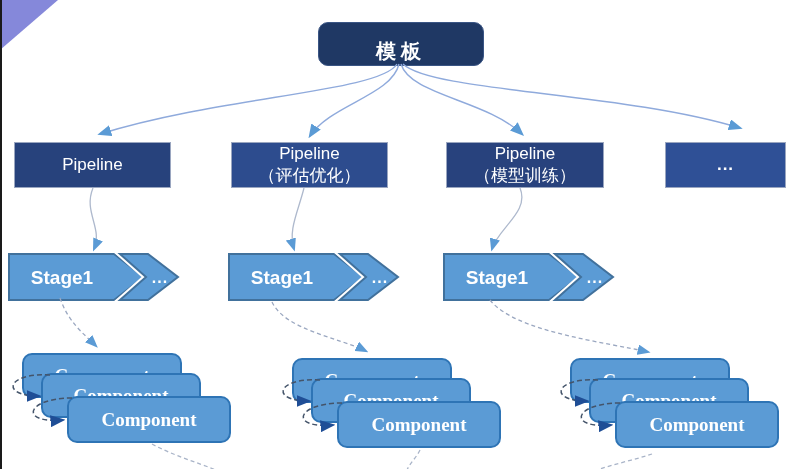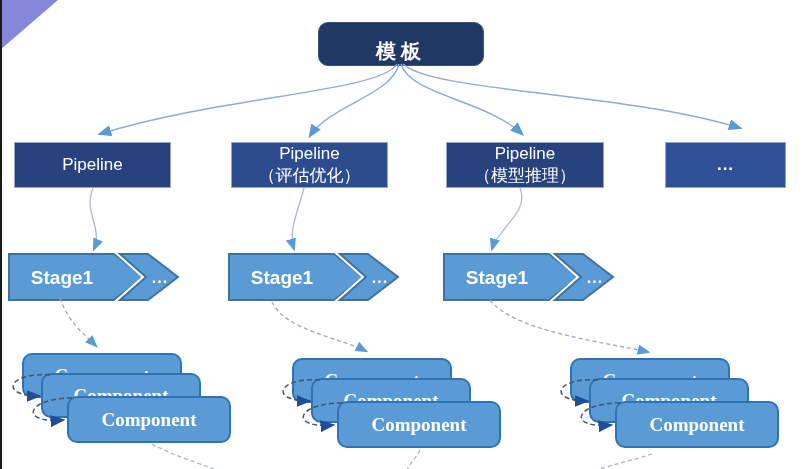--- a/index.html
+++ b/index.html
@@ -71,21 +71,21 @@
 
 <div class="pipeline pipeline-1">
   <span>Pipeline</span>
 </div>
 <div class="pipeline pipeline-2">
   <span>Pipeline</span>
   <span>（评估优化）</span>
 </div>
 <div class="pipeline pipeline-3">
   <span>Pipeline</span>
-  <span>（模型推理）</span>
+  <span>（模型训练）</span>
 </div>
 <div class="pipeline pipeline-4">
   <span>...</span>
 </div>
 
 <svg class="stage-svg stage-1" viewBox="0 0 176 50">
   <polygon class="shape" points="1,2 106,2 136,25 106,48 1,48"></polygon>
   <polygon class="halo" points="112,2 140,2 170,25 140,48 112,48 138,25"></polygon>
   <polygon class="shape" points="112,2 140,2 170,25 140,48 112,48 138,25"></polygon>
   <text class="stage-label" x="54" y="32">Stage1</text>

